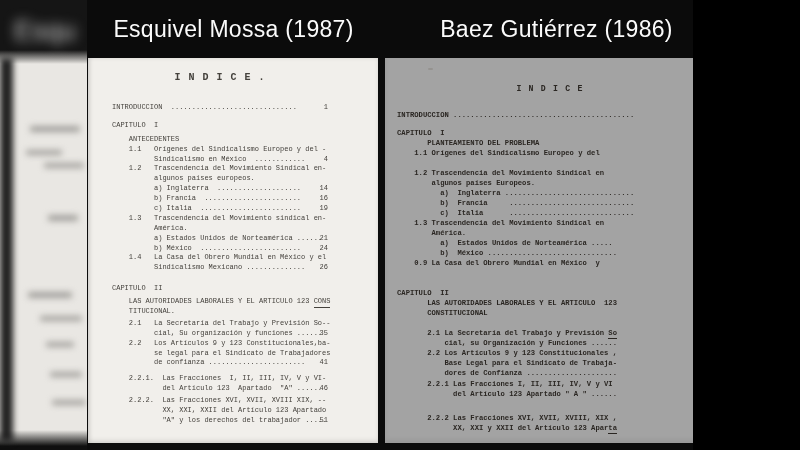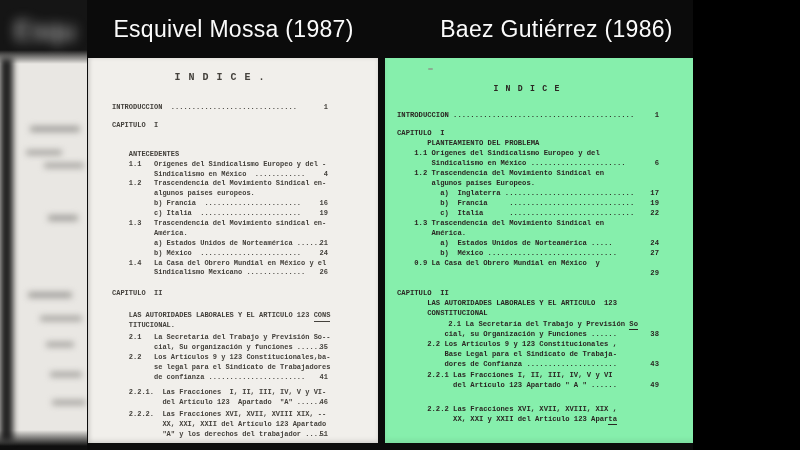--- a/index.html
+++ b/index.html
@@ -26,32 +26,32 @@
   .title-cell{flex:0 0 293px;display:flex;align-items:center;justify-content:center;}
   .title-cell.right{flex:1;}
   .doc-header-title{color:#fbfbfb;font-size:23px;letter-spacing:.3px;white-space:nowrap;}
   .title-cell.right .doc-header-title{transform:translateX(10px);}
 
   
   .page{position:absolute;top:58px;height:385px;overflow:hidden;
         font-family:"Liberation Mono", monospace;}
   .page-left{left:1px;width:290px;background:#f1efeb;color:#44413c;font-size:7px;
         box-shadow:inset 2px 0 4px rgba(0,0,0,.10), inset 0 -3px 5px rgba(0,0,0,.08);}
-  .page-right{left:298px;width:328px;background:#86efac;color:#2a2622;font-size:7.2px;font-weight:700;
-        box-shadow:inset 0 -3px 5px rgba(0,0,0,.07);}
+  .page-right{left:298px;width:328px;background:#a3a3a3;color:#2a2622;font-size:7.2px;font-weight:700;
+        box-shadow:inset 0 -3px 5px rgba(0,0,0,.07);padding-left:46px;}
   .doc-title{position:absolute;text-align:center;font-weight:700;letter-spacing:1px;white-space:pre;}
   .page-left  .doc-title{top:14px;left:24px;right:50px;font-size:10px;}
   .page-right .doc-title{top:26px;left:12px;right:56px;font-size:8.2px;letter-spacing:1.2px;}
   .col-head{position:absolute;height:10px;}
   .page-left  .col-head{top:34px;left:24px;right:50px;}
   .page-right .col-head{top:42px;left:12px;right:46px;}
   .rows{position:absolute;}
   .page-left  .rows{top:45px;left:24px;right:50px;}
   .page-right .rows{top:52px;left:12px;right:54px;}
-  .page-left  .line{line-height:9.9px;height:9.9px;font-weight:bold;}
+  .page-left  .line{line-height:9.9px;height:9.9px;}
   .page-right .line{line-height:10px;height:10px;}
   .line{position:relative;white-space:pre;}
   .line .t{display:inline-block;}
   .line .u{border-bottom:1px solid currentColor;}
   .pg{position:absolute;right:0;top:0;text-align:right;min-width:14px;}
   .speck{position:absolute;left:43px;top:10px;width:5px;height:2px;background:#8d8a85;opacity:.65;border-radius:2px;}
 </style>
 </head>
 <body>
 
@@ -98,35 +98,36 @@
     </div>
 
     <section class="page page-left">
       <div class="doc-title">I N D I C E .</div>
       <div class="line col-head">
         
       </div>
       <div class="rows">
           <div class="line"><span class="t">INTRODUCCION  ..............................</span><span class="pg">1</span></div>
           <div class="line" style="margin-top: 8px;"><span class="t">CAPITULO  I</span></div>
-          <div class="line" style="margin-top: 19px;"><span class="t">    ANTECEDENTES</span></div>
+          <div class="line" style="margin-top: 4px;"><span class="t">    ANTECEDENTES</span></div>
           <div class="line"><span class="t">    1.1   Orígenes del Sindicalismo Europeo y del -</span></div>
           <div class="line"><span class="t">          Sindicalismo en México  ............</span><span class="pg">4</span></div>
           <div class="line"><span class="t">    1.2   Trascendencia del Movimiento Sindical en-</span></div>
           <div class="line"><span class="t">          algunos países europeos.</span></div>
+          <div class="line"><span class="t">          a) Inglaterra  ....................</span><span class="pg">14</span></div>
           <div class="line"><span class="t">          b) Francia  .......................</span><span class="pg">16</span></div>
           <div class="line"><span class="t">          c) Italia  ........................</span><span class="pg">19</span></div>
           <div class="line"><span class="t">    1.3   Trascendencia del Movimiento sindical en-</span></div>
           <div class="line"><span class="t">          América.</span></div>
           <div class="line"><span class="t">          a) Estados Unidos de Norteamérica ......</span><span class="pg">21</span></div>
           <div class="line"><span class="t">          b) México  ........................</span><span class="pg">24</span></div>
           <div class="line"><span class="t">    1.4   La Casa del Obrero Mundial en México y el</span></div>
           <div class="line"><span class="t">          Sindicalismo Mexicano ..............</span><span class="pg">26</span></div>
           <div class="line" style="margin-top: 11px;"><span class="t">CAPITULO  II</span></div>
-          <div class="line" style="margin-top: 12px;"><span class="t">    LAS AUTORIDADES LABORALES Y EL ARTICULO 123 </span><span class="t u">CONS</span></div>
+          <div class="line" style="margin-top: 3px;"><span class="t">    LAS AUTORIDADES LABORALES Y EL ARTICULO 123 </span><span class="t u">CONS</span></div>
           <div class="line"><span class="t">    TITUCIONAL.</span></div>
           <div class="line" style="margin-top: 2px;"><span class="t">    2.1   La Secretaría del Trabajo y Previsión So--</span></div>
           <div class="line"><span class="t">          cial, Su organización y funciones ......</span><span class="pg">35</span></div>
           <div class="line"><span class="t">    2.2   Los Artículos 9 y 123 Constitucionales,ba-</span></div>
           <div class="line"><span class="t">          se legal para el Sindicato de Trabajadores</span></div>
           <div class="line"><span class="t">          de confianza .......................</span><span class="pg">41</span></div>
           <div class="line" style="margin-top: 6px;"><span class="t">    2.2.1.  Las Fracciones  I, II, III, IV, V y VI-</span></div>
           <div class="line"><span class="t">            del Artículo 123  Apartado  "A" ......</span><span class="pg">46</span></div>
           <div class="line" style="margin-top: 2px;"><span class="t">    2.2.2.  Las Fracciones XVI, XVII, XVIII XIX, --</span></div>
           <div class="line"><span class="t">            XX, XXI, XXII del Artículo 123 Apartado</span></div>
@@ -138,36 +139,36 @@
       <div class="speck"></div>
       <div class="doc-title">I N D I C E</div>
       <div class="line col-head">
         <span class="pg">Página</span>
       </div>
       <div class="rows">
           <div class="line"><span class="t">INTRODUCCION ..........................................</span><span class="pg">1</span></div>
           <div class="line" style="margin-top: 8px;"><span class="t">CAPITULO  I</span></div>
           <div class="line"><span class="t">       PLANTEAMIENTO DEL PROBLEMA</span></div>
           <div class="line"><span class="t">    1.1 Orígenes del Sindicalismo Europeo y del</span></div>
-          <div class="line"><span class="t">        Sindicalismo en México ......................</span><span class="pg">6</span></div>
+          <div class="line"><span class="pg">6</span></div>
           <div class="line"><span class="t">    1.2 Trascendencia del Movimiento Sindical en</span></div>
           <div class="line"><span class="t">        algunos países Europeos.</span></div>
           <div class="line"><span class="t">          a)  Inglaterra ..............................</span><span class="pg">17</span></div>
           <div class="line"><span class="t">          b)  Francia     .............................</span><span class="pg">19</span></div>
           <div class="line"><span class="t">          c)  Italia      .............................</span><span class="pg">22</span></div>
           <div class="line"><span class="t">    1.3 Trascendencia del Movimiento Sindical en</span></div>
           <div class="line"><span class="t">        América.</span></div>
           <div class="line"><span class="t">          a)  Estados Unidos de Norteamérica .....</span><span class="pg">24</span></div>
           <div class="line"><span class="t">          b)  México ..............................</span><span class="pg">27</span></div>
           <div class="line"><span class="t">    0.9 La Casa del Obrero Mundial en México  y</span></div>
           <div class="line"><span class="pg">29</span></div>
           <div class="line" style="margin-top: 10px;"><span class="t">CAPITULO  II</span></div>
           <div class="line"><span class="t">       LAS AUTORIDADES LABORALES Y EL ARTICULO  123</span></div>
           <div class="line"><span class="t">       CONSTITUCIONAL</span></div>
-          <div class="line" style="margin-top: 1px; text-align: center;"><span class="t">       2.1 La Secretaría del Trabajo y Previsión </span><span class="t u">So</span></div>
+          <div class="line" style="margin-top: 10px;"><span class="t">       2.1 La Secretaría del Trabajo y Previsión </span><span class="t u">So</span></div>
           <div class="line"><span class="t">           cial, su Organización y Funciones ......</span><span class="pg">38</span></div>
           <div class="line"><span class="t">       2.2 Los Artículos 9 y 123 Constitucionales ,</span></div>
           <div class="line"><span class="t">           Base Legal para el Sindicato de Trabaja-</span></div>
           <div class="line"><span class="t">           dores de Confianza .....................</span><span class="pg">43</span></div>
           <div class="line" style="margin-top: 1px;"><span class="t">       2.2.1 Las Fracciones I, II, III, IV, V y VI</span></div>
           <div class="line"><span class="t">             del Artículo 123 Apartado " A " ......</span><span class="pg">49</span></div>
           <div class="line" style="margin-top: 14px;"><span class="t">       2.2.2 Las Fracciones XVI, XVII, XVIII, XIX ,</span></div>
           <div class="line"><span class="t">             XX, XXI y XXII del Artículo 123 Apar</span><span class="t u">ta</span></div>
         </div>
     </section>

